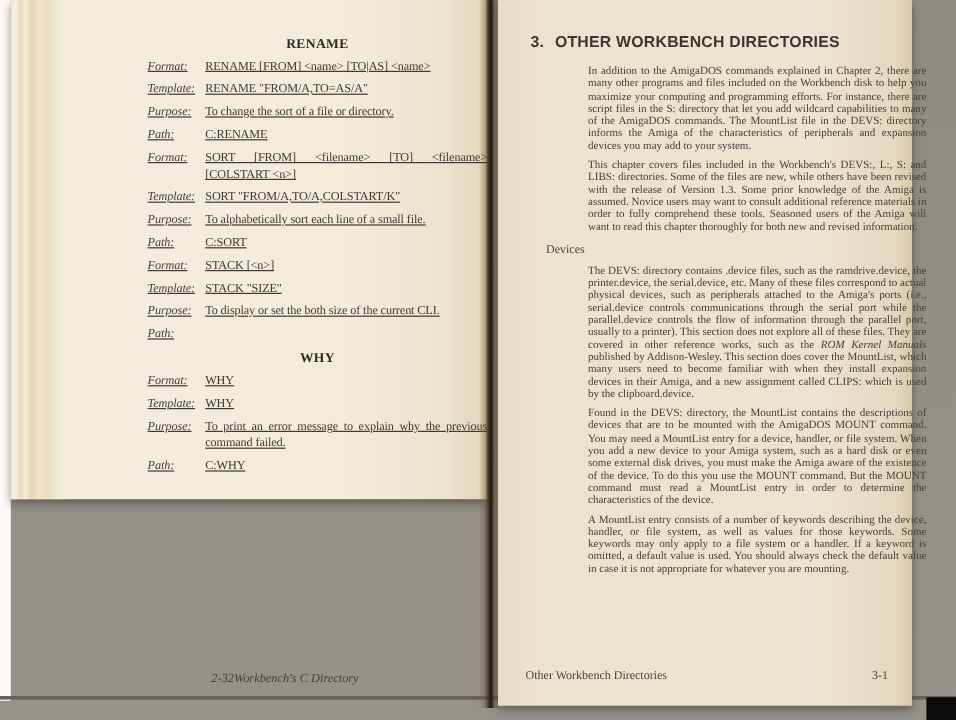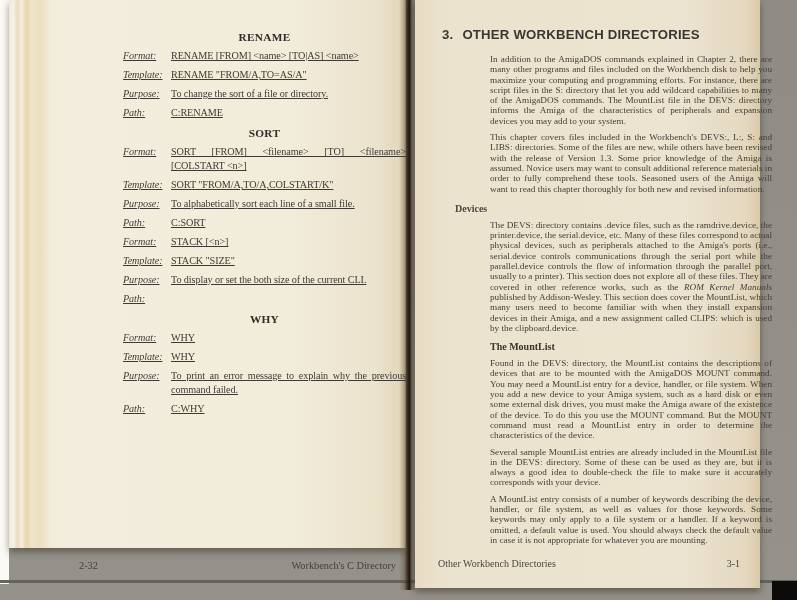--- a/index.html
+++ b/index.html
@@ -9,21 +9,21 @@
     font-family:"Liberation Serif","DejaVu Serif",serif;
     -webkit-font-smoothing:antialiased;
   }
   
   .bottom-seam{position:absolute;left:0;top:580px;width:797px;height:3px;background:#66635d;}
   .corner-black{position:absolute;left:772px;top:581px;width:25px;height:19px;background:#0c0b09;}
   .left-white-edge{position:absolute;left:0;top:0;width:9px;height:584px;background:#fbfaf6;}
 
   
   .left-page{
-    position:absolute;left:9px;top:0;width:397px;height:548px;
+    position:absolute;left:9px;top:0;width:397px;height:416px;
     background:linear-gradient(90deg,#f3eddd 0%,#f2ecdb 70%,#ece3cd 92%,#e2d5b8 100%);
     box-shadow:0 4px 7px rgba(40,30,15,.45);
   }
   .left-page .edge-stripes{
     position:absolute;left:0;top:0;width:52px;height:100%;
     background:linear-gradient(90deg,
       #efe8d6 0%,#f7f2e4 8%,#e9dcbd 16%,#f4eedd 24%,
       #e7d6ae 34%,#f0e5c9 44%,#ecdfc0 58%,#f2ecdb 80%,rgba(242,236,219,0) 100%);
   }
   .lp-content{
@@ -33,21 +33,21 @@
   .lp-heading{
     margin:6px 0 5px 0;text-align:center;font-size:11.3px;font-weight:bold;
     color:#2f2c26;letter-spacing:.3px;line-height:14px;
   }
   .lp-section:first-child .lp-heading{margin-top:0;}
   .lp-row{display:flex;margin-bottom:5px;text-decoration:underline;}
   .lp-label{flex:0 0 48px;font-style:italic;color:#45413a;}
   .lp-value{flex:1;text-align:justify;}
   .lp-footer{
     position:absolute;left:70px;right:10px;top:560px;display:flex;
-    justify-content:space-between;font-size:10.3px;color:#45413a;
+    justify-content:center;font-size:10.3px;color:#45413a;font-style:italic;
   }
 
   
   .gutter{
     position:absolute;left:399px;top:0;width:18px;height:590px;
     background:linear-gradient(90deg,
       rgba(120,95,60,0) 0%,rgba(95,72,40,.35) 28%,
       rgba(45,32,18,.85) 48%,#1f1710 58%,
       rgba(80,60,35,.45) 72%,rgba(236,227,208,0) 100%);
   }
@@ -64,21 +64,21 @@
     font-weight:bold;font-size:13.2px;color:#3a3732;letter-spacing:.2px;
     white-space:nowrap;
   }
   .rp-title .num{margin-right:9px;}
   .rp-body{
     position:absolute;left:75px;top:54px;width:282px;
     font-size:9.2px;line-height:10.3px;color:#454139;text-align:justify;
   }
   .rp-body p{margin:0 0 6px 0;}
   .rp-sec-heading{
-    margin:9px 0 6px -35px;font-size:10px;font-weight:bold;color:#4c463c;
+    margin:9px 0 6px -35px;font-size:10px;font-weight:normal;color:#4c463c;
     text-align:left;line-height:11px;
   }
   .rp-sub-heading{
     margin:8px 0 6px 0;font-size:10px;font-weight:bold;color:#37332c;
     text-align:left;line-height:11px;
   }
   .rp-body .em{font-style:italic;}
   .rp-footer{
     position:absolute;left:23px;right:20px;top:558px;display:flex;
     justify-content:space-between;font-size:10px;color:#4a463e;
@@ -112,21 +112,20 @@
           <span class="lp-label">Purpose:</span>
           <span class="lp-value">To change the sort of a file or directory.</span>
         </div>
         <div class="lp-row">
           <span class="lp-label">Path:</span>
           <span class="lp-value">C:RENAME</span>
         </div>
       </div>
 
       <div class="lp-section">
-        <h3 class="lp-heading">SORT</h3>
         <div class="lp-row">
           <span class="lp-label">Format:</span>
           <span class="lp-value">SORT [FROM] &lt;filename&gt; [TO] &lt;filename&gt; [COLSTART &lt;n&gt;]</span>
         </div>
         <div class="lp-row">
           <span class="lp-label">Template:</span>
           <span class="lp-value">SORT "FROM/A,TO/A,COLSTART/K"</span>
         </div>
         <div class="lp-row">
           <span class="lp-label">Purpose:</span>
@@ -192,23 +191,21 @@
       <span class="num">3.</span><span>OTHER WORKBENCH DIRECTORIES</span>
     </div>
 
     <div class="rp-body">
       <p>In addition to the AmigaDOS commands explained in Chapter 2, there are many other programs and files included on the Workbench disk to help you maximize your computing and programming efforts. For instance, there are script files in the S: directory that let you add wildcard capabilities to many of the AmigaDOS commands. The MountList file in the DEVS: directory informs the Amiga of the characteristics of peripherals and expansion devices you may add to your system.</p>
       <p>This chapter covers files included in the Workbench's DEVS:, L:, S: and LIBS: directories. Some of the files are new, while others have been revised with the release of Version 1.3. Some prior knowledge of the Amiga is assumed. Novice users may want to consult additional reference materials in order to fully comprehend these tools. Seasoned users of the Amiga will want to read this chapter thoroughly for both new and revised information.</p>
 
       <h4 class="rp-sec-heading">Devices</h4>
       <p><span>The DEVS: directory contains .device files, such as the ramdrive.device, the printer.device, the serial.device, etc. Many of these files correspond to actual physical devices, such as peripherals attached to the Amiga's ports (i.e., serial.device controls communications through the serial port while the parallel.device controls the flow of information through the parallel port, usually to a printer). This section does not explore all of these files. They are covered in other reference works, such as the </span><span class="em">ROM Kernel Manuals</span><span> published by Addison-Wesley. This section does cover the MountList, which many users need to become familiar with when they install expansion devices in their Amiga, and a new assignment called CLIPS: which is used by the clipboard.device.</span></p>
 
-      <h4 class="rp-sub-heading">The MountList</h4>
       <p>Found in the DEVS: directory, the MountList contains the descriptions of devices that are to be mounted with the AmigaDOS MOUNT command. You may need a MountList entry for a device, handler, or file system. When you add a new device to your Amiga system, such as a hard disk or even some external disk drives, you must make the Amiga aware of the existence of the device. To do this you use the MOUNT command. But the MOUNT command must read a MountList entry in order to determine the characteristics of the device.</p>
-      <p>Several sample MountList entries are already included in the MountList file in the DEVS: directory. Some of these can be used as they are, but it is always a good idea to double-check the file to make sure it accurately corresponds with your device.</p>
       <p>A MountList entry consists of a number of keywords describing the device, handler, or file system, as well as values for those keywords. Some keywords may only apply to a file system or a handler. If a keyword is omitted, a default value is used. You should always check the default value in case it is not appropriate for whatever you are mounting.</p>
     </div>
 
     <div class="rp-footer">
       <span>Other Workbench Directories</span>
       <span>3-1</span>
     </div>
   </div>
 
 </div>

